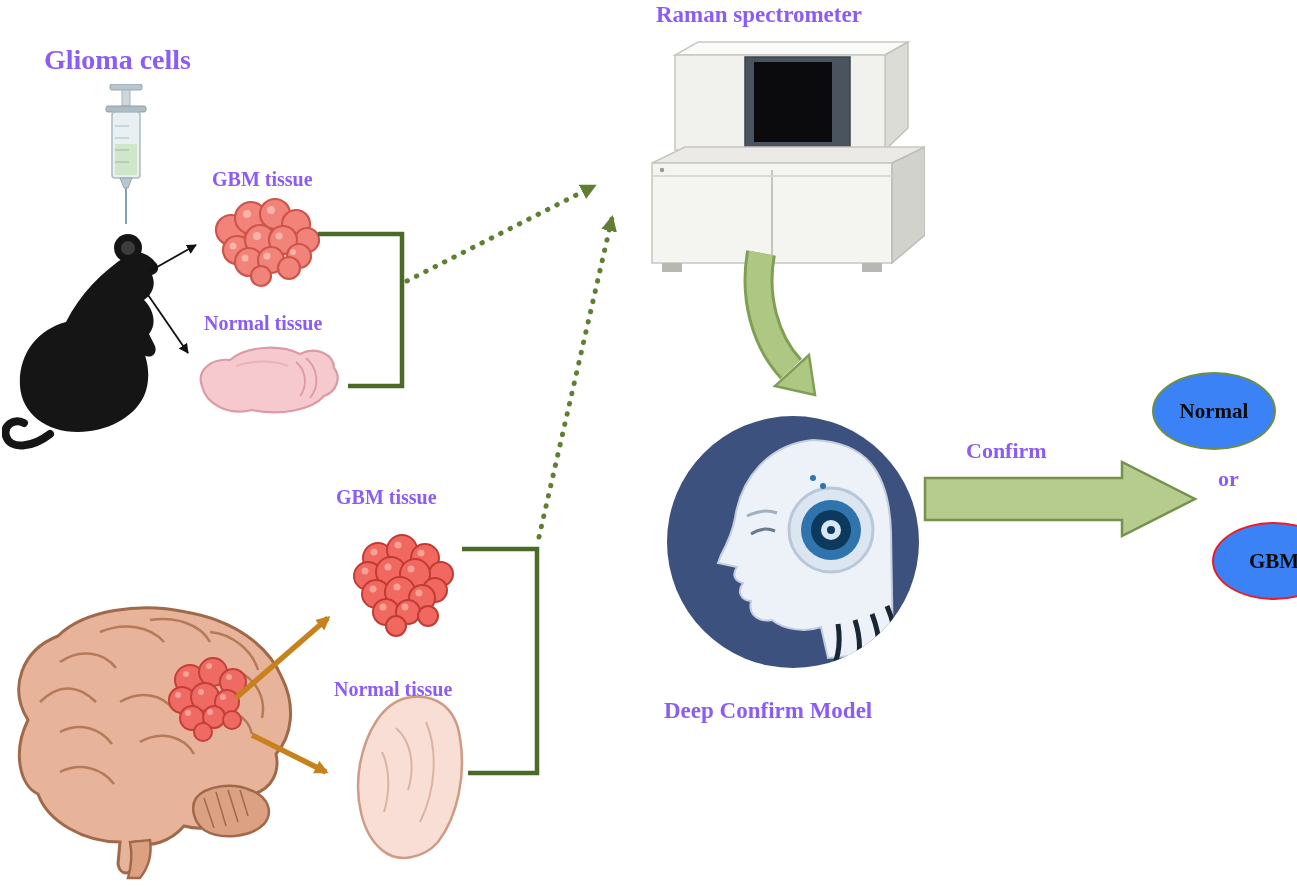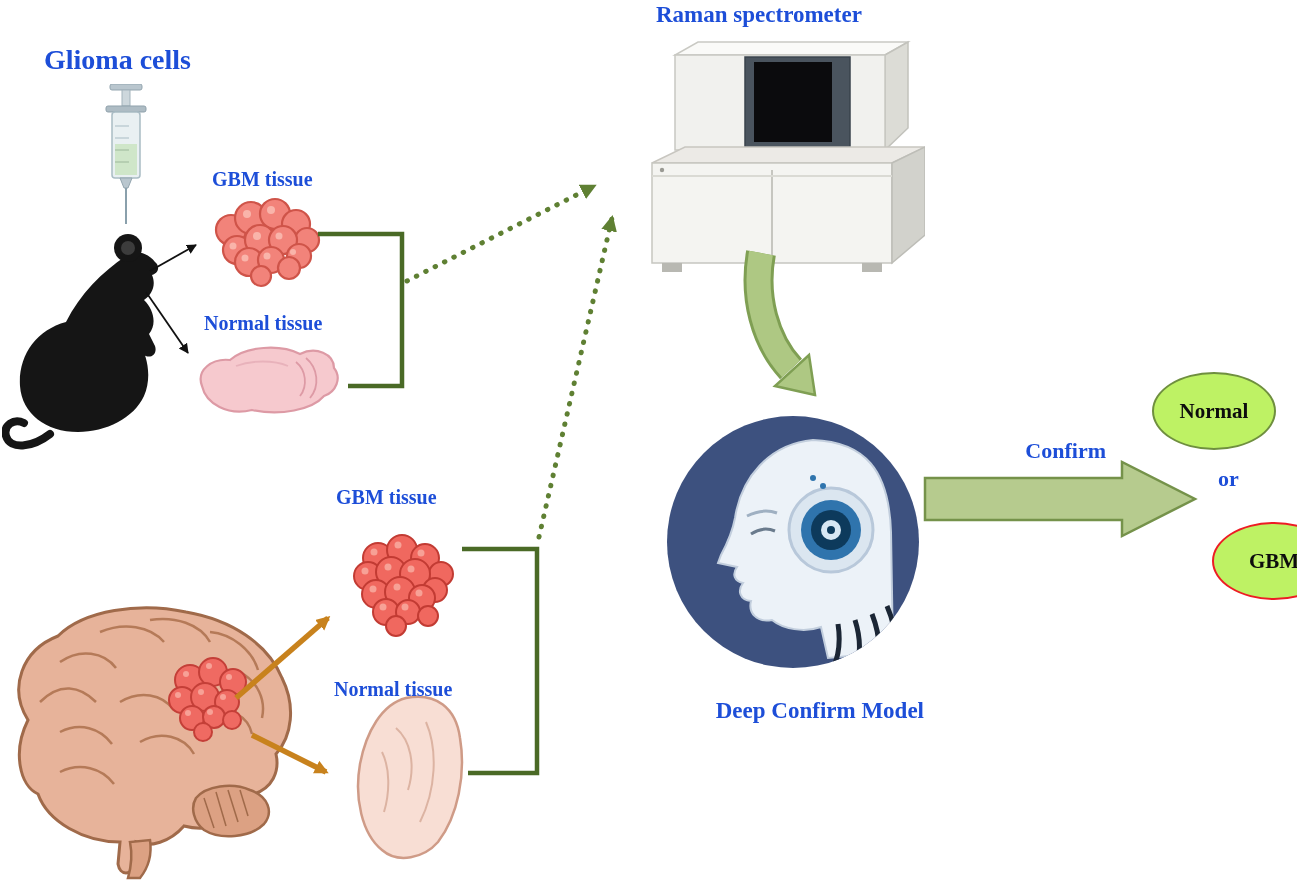--- a/index.html
+++ b/index.html
@@ -9,32 +9,32 @@
     width: 1297px;
     height: 886px;
     background: var(--background, #ffffff);
     font-family: "Liberation Serif", serif;
     overflow: hidden;
   }
   .abs { position: absolute; }
   .label {
     position: absolute;
     font-weight: 700;
-    color: #1d4ed8;
+    color: #8b5cf6;
     white-space: nowrap;
     line-height: 1.15;
   }
-  .label.center { text-align: right; }
+  .label.center { text-align: left; }
   .ellipse {
     position: absolute;
     display: flex;
     align-items: center;
     justify-content: center;
     border-radius: 50%;
-    background: #bef264;
+    background: #3b82f6;
     font-weight: 700;
     font-size: 21px;
     color: #0d0d0d;
   }
   .ellipse.normal { border: 2.5px solid var(--normal-ellipse-border, #6f8f3f); }
   .ellipse.gbm    { border: 2.5px solid var(--gbm-ellipse-border, #ed1c24); }
   svg { display: block; }
 </style>
 </head>
 <body>

